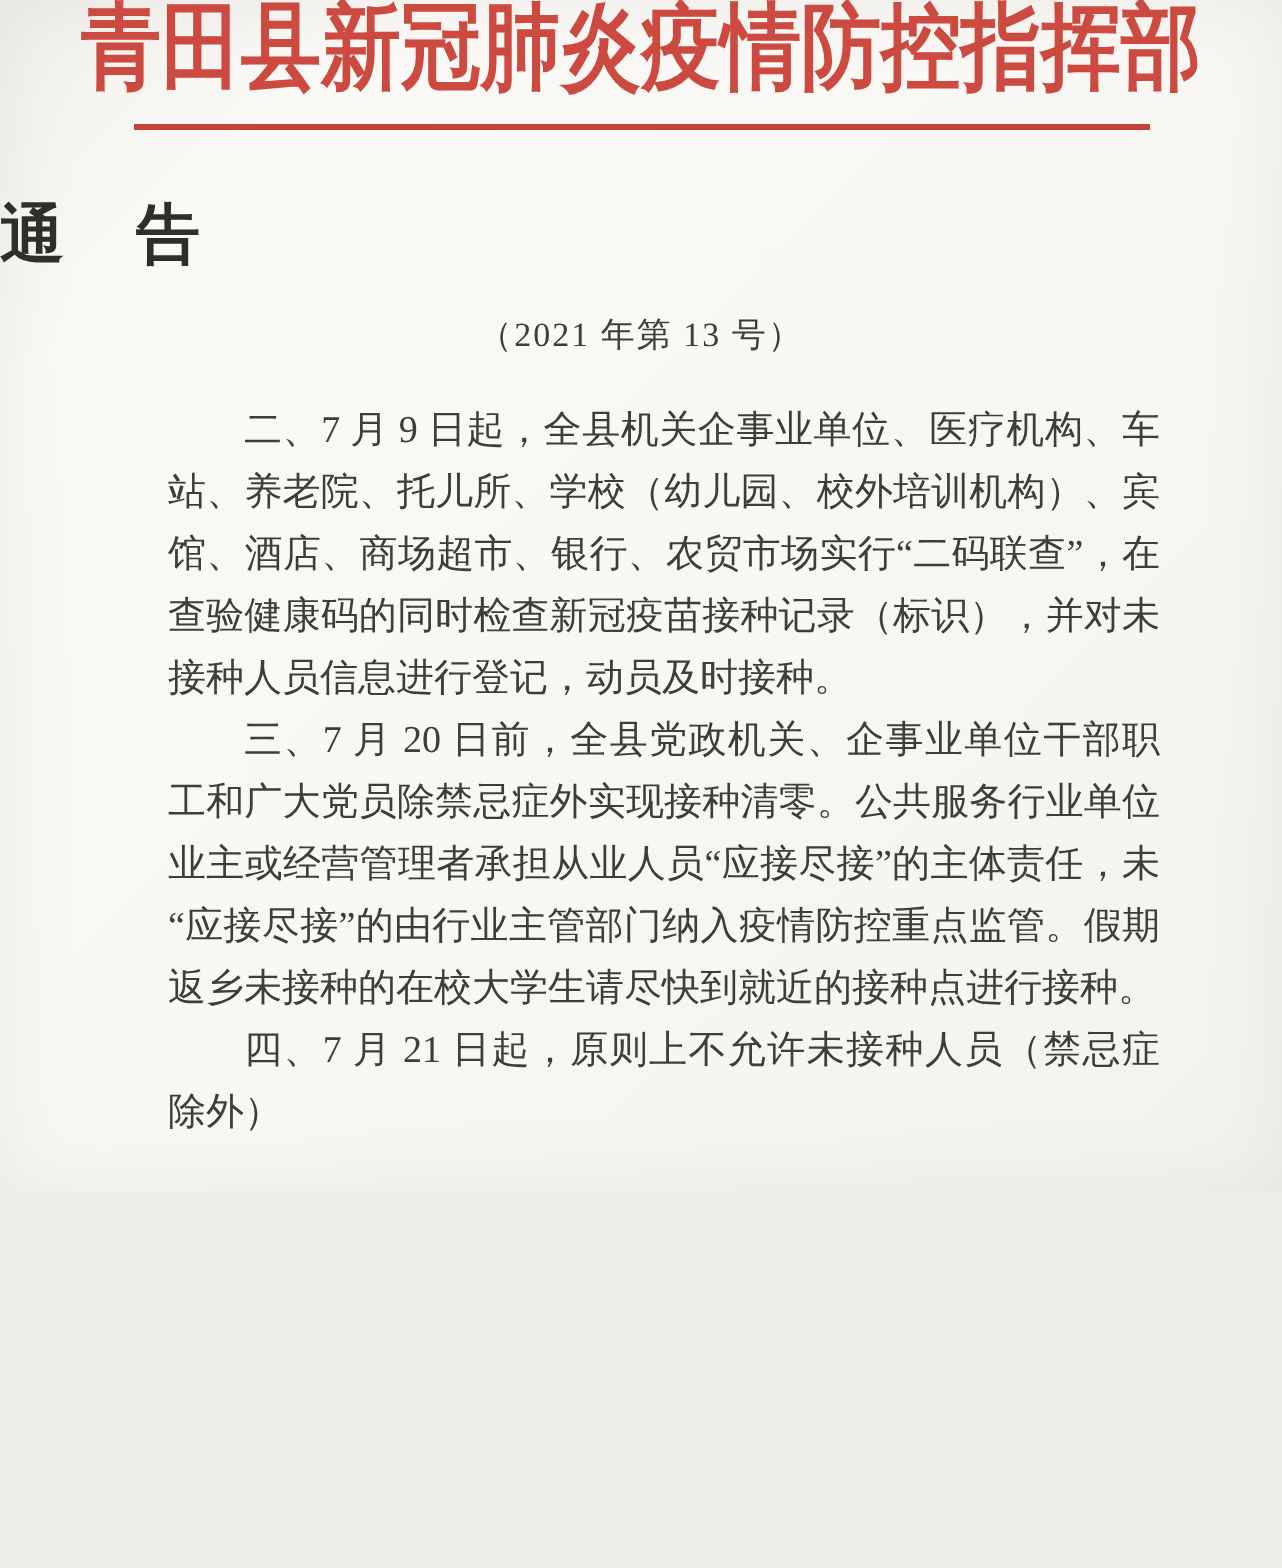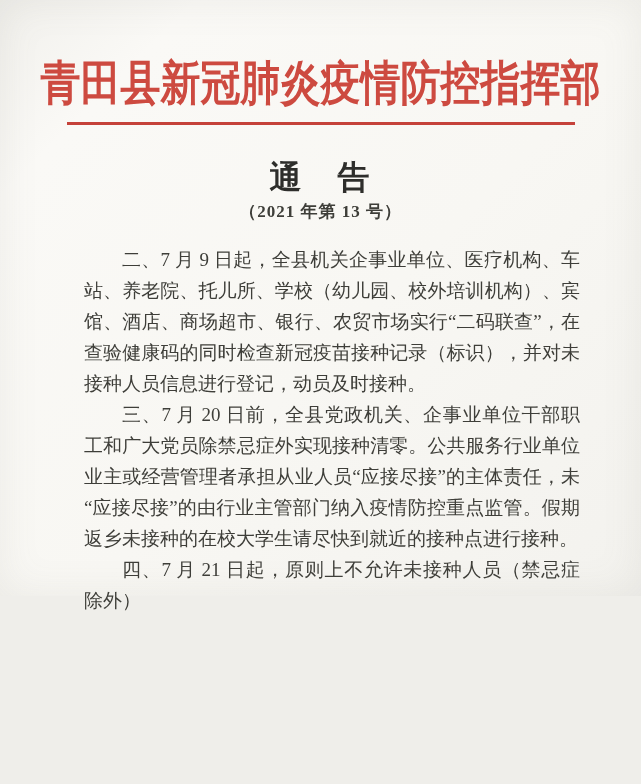--- a/index.html
+++ b/index.html
@@ -7,21 +7,20 @@
   body {
     width: 641px;
     height: 784px;
     overflow: hidden;
     font-family: "Liberation Serif", "DejaVu Serif", serif;
     background: #efeeea;
   }
   .paper {
     width: 641px;
     height: 596px;
-    padding-top: 60px;
     background: linear-gradient(135deg, #f1f0ec 0%, #faf9f6 16%, #f8f7f3 55%, #f3f2ee 100%);
     box-shadow: inset 0 0 40px rgba(120,115,105,0.10);
   }
   .org-name {
     margin: 0;
     text-align: center;
     font-size: 40px;
     font-weight: bold;
     line-height: 47px;
     white-space: nowrap;
@@ -29,33 +28,31 @@
     transform: scaleY(1.18);
     transform-origin: 50% 50%;
   }
   .red-divider {
     width: 508px;
     height: 3px;
     margin: 15px auto 0 auto;
   }
   .notice-title {
     margin: 36px 0 0 0;
-    text-align: center;
     font-size: 32px;
     font-weight: bold;
     line-height: 32px;
     letter-spacing: 2px;
   }
   .doc-number {
-    margin-top: 8px;
+    margin-top: 24px;
     text-align: center;
     font-size: 17px;
     line-height: 22px;
     letter-spacing: 1px;
-    font-weight: bold;
   }
   .doc-body {
     margin-top: 21px;
     padding: 0 61px 0 84px;
     font-size: 19px;
     line-height: 31px;
     text-align: justify;
   }
   .doc-body p {
     margin: 0;

